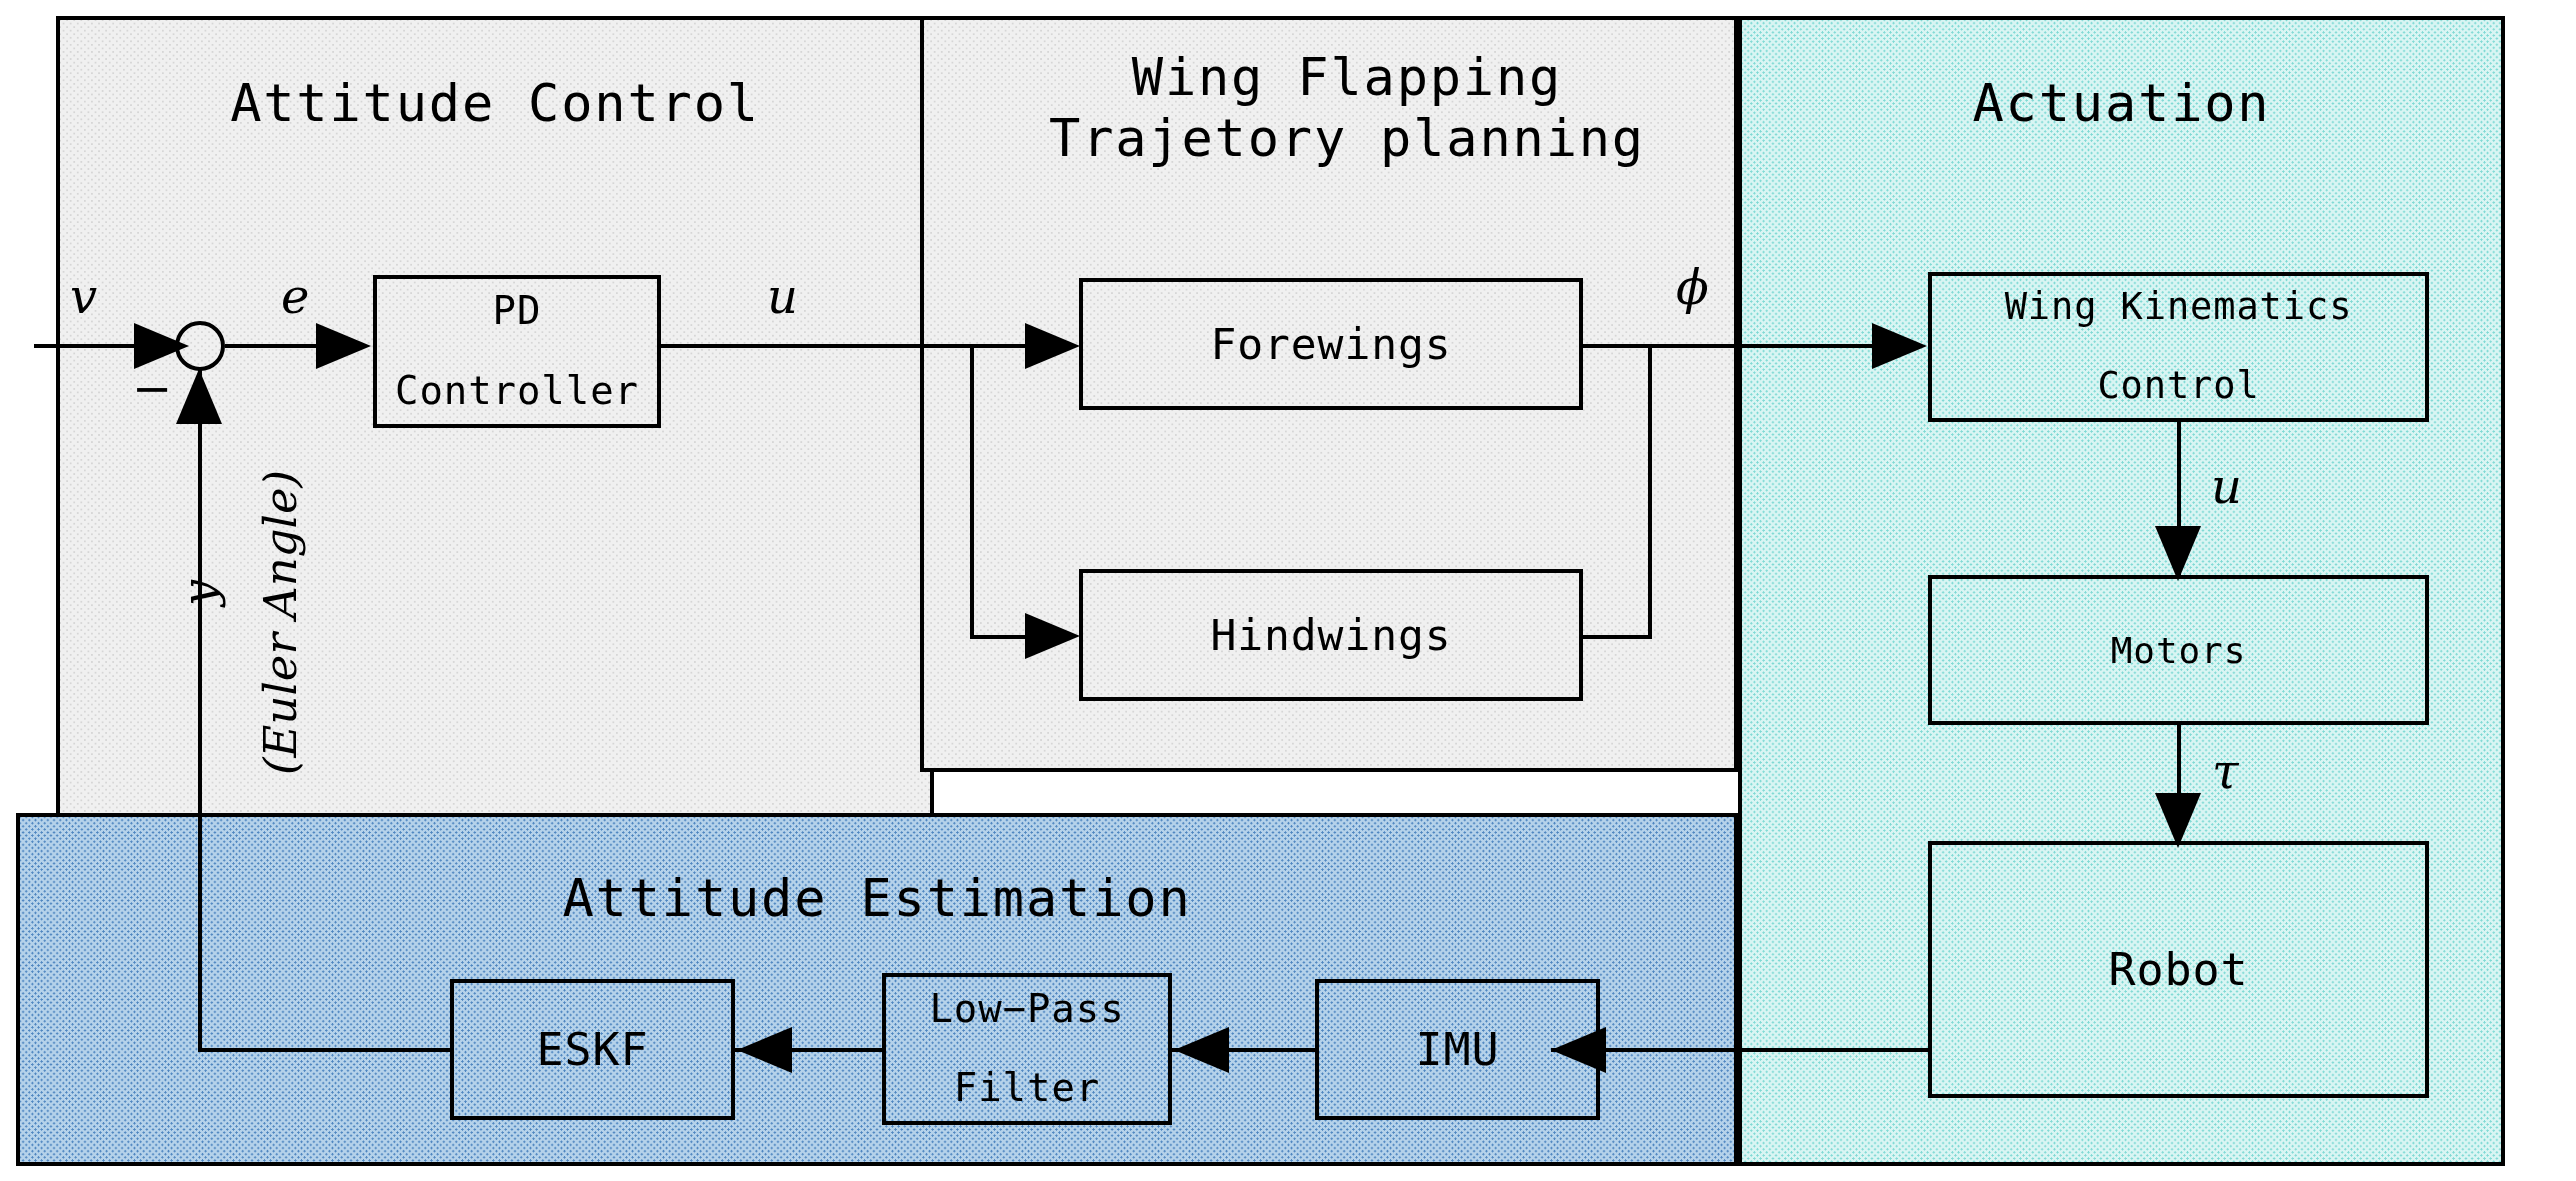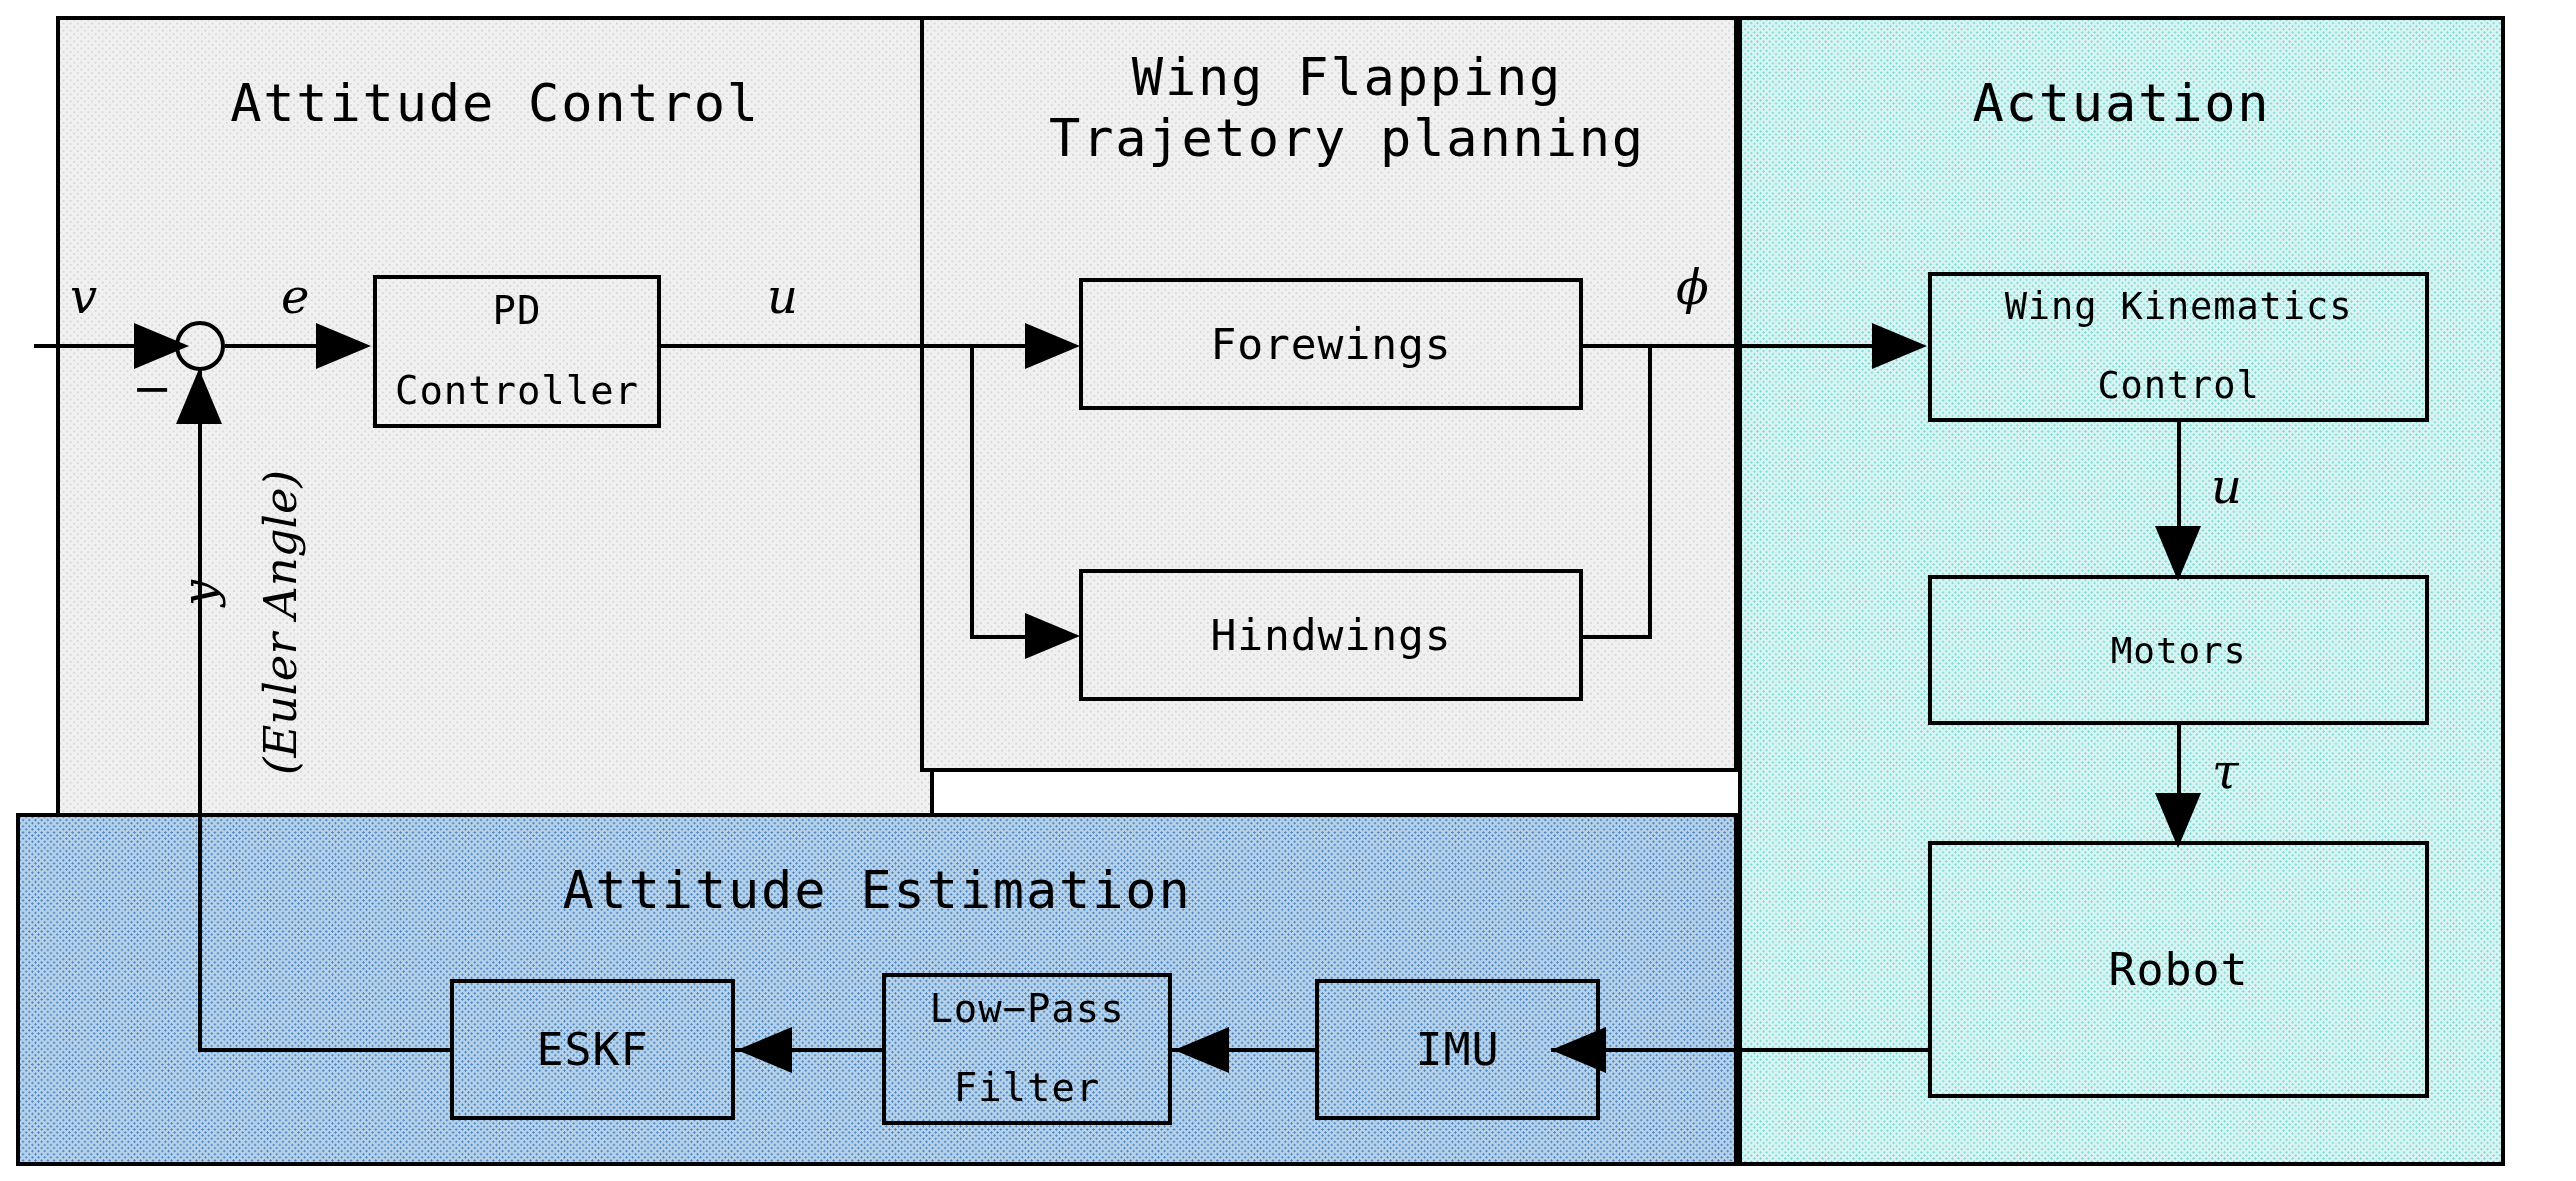--- a/index.html
+++ b/index.html
@@ -164,21 +164,21 @@
   <div class="panel tex-gray" style="left:920px; top:16px; width:818px; height:756px;">
     <div class="panel-title" style="top:27px;padding-left:36px;">Wing Flapping
 Trajetory planning</div>
   </div>
 
   <div class="panel tex-cyan" style="left:1738px; top:16px; width:767px; height:1150px;">
     <div class="panel-title" style="top:53px;">Actuation</div>
   </div>
 
   <div class="panel tex-blue" style="left:16px; top:813px; width:1722px; height:353px;">
-    <div class="panel-title" style="top:43px;">Attitude Estimation</div>
+    <div class="panel-title" style="top:51px;">Attitude Estimation</div>
   </div>
 
   <div class="h-line" style="left:34px; top:344px; width:134px;"></div>
   <div class="arrow arrow-r" style="left:134px; top:323px;"></div>
   <div class="sym" style="left:70px; top:272px;">v</div>
 
   <div class="sum-node" style="left:175px; top:321px; width:50px; height:50px;"></div>
   <div class="minus-sign" style="left:132px; top:364px;">−</div>
 
   <div class="h-line" style="left:225px; top:344px; width:111px;"></div>

